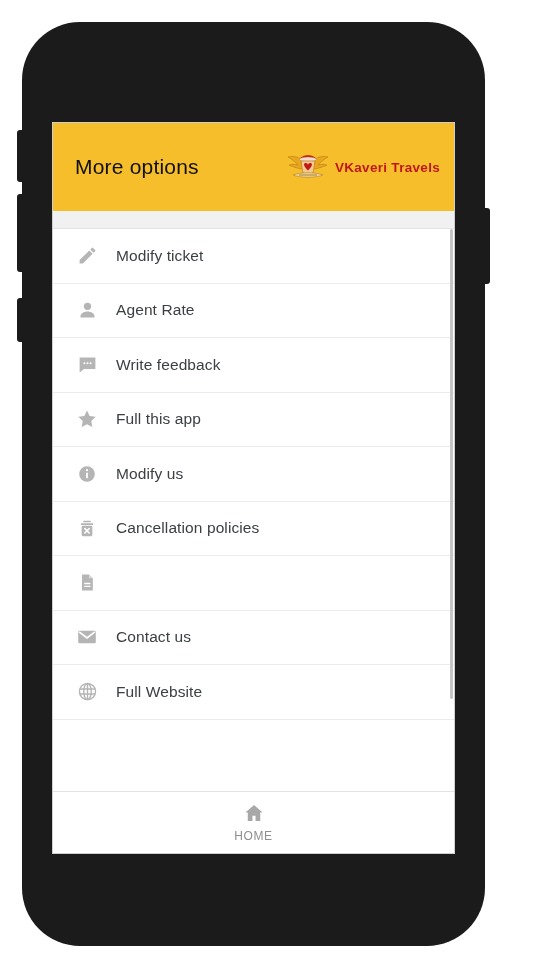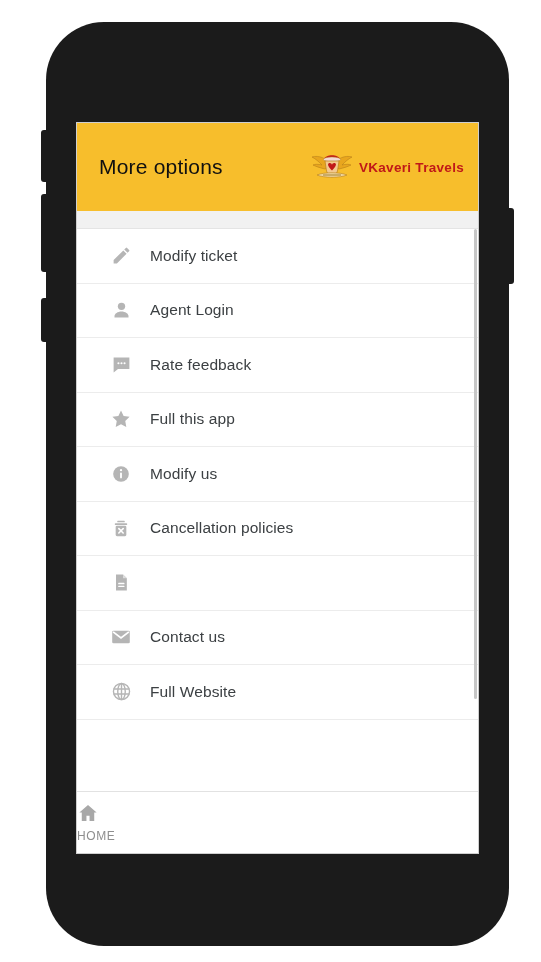--- a/index.html
+++ b/index.html
@@ -6,21 +6,21 @@
   html, body {
     width:541px; height:962px;
     background:#ffffff;
     font-family:"Liberation Sans", sans-serif;
     overflow:hidden;
   }
 
   
   #phone-frame {
     position:absolute;
-    left:46px; top:22px;
+    left:22px; top:22px;
     width:463px; height:924px;
     background:#1b1b1b;
     border-radius:58px;
   }
   
   .side-btn {
     position:absolute;
     background:#1b1b1b;
     border-radius:3px;
   }
@@ -79,21 +79,21 @@
   
   #menu-list {
     position:relative;
     background:#ffffff;
     height:532px;
   }
   .menu-row {
     height:54.5px;
     display:flex;
     align-items:center;
-    padding-left:32px;
+    padding-left:22px;
     border-bottom:1px solid #ececec;
     background:#ffffff;
     cursor:pointer;
   }
   .menu-row:last-child { border-bottom:1px solid #ececec; }
   .row-icon {
     width:24px; height:24px;
     display:flex; align-items:center; justify-content:center;
     flex:0 0 24px;
     margin-right:17px;
@@ -120,21 +120,21 @@
     width:100%;
     height:62px;
     background:#ffffff;
     border-top:1px solid #e2e2e2;
     display:flex;
   }
   .nav-item {
     flex:1;
     display:flex;
     flex-direction:column;
-    align-items:flex-start;
+    align-items:center;
     justify-content:center;
     gap:5px;
     cursor:pointer;
   }
   .nav-icon { width:22px; height:22px; display:block; }
   .nav-label {
     font-size:12px;
     letter-spacing:.6px;
     color:#8e8e8e;
   }
@@ -188,33 +188,33 @@
         <span class="row-label">Modify ticket</span>
       </div>
 
       <div class="menu-row">
         <span class="row-icon">
           <svg width="21" height="21" viewBox="0 0 24 24" fill="#b5b5b5">
             <circle cx="12" cy="7.2" r="4.2"></circle>
             <path d="M12 13c-4.4 0-8 2.5-8 5.4V20h16v-1.6c0-2.9-3.6-5.4-8-5.4z"></path>
           </svg>
         </span>
-        <span class="row-label">Agent Login</span>
+        <span class="row-label">Agent Rate</span>
       </div>
 
       <div class="menu-row">
         <span class="row-icon">
           <svg width="21" height="21" viewBox="0 0 24 24">
             <path d="M3 4h18v13H8l-5 4z" fill="#b5b5b5"></path>
             <circle cx="8.5" cy="10.5" r="1.2" fill="#ffffff"></circle>
             <circle cx="12" cy="10.5" r="1.2" fill="#ffffff"></circle>
             <circle cx="15.5" cy="10.5" r="1.2" fill="#ffffff"></circle>
           </svg>
         </span>
-        <span class="row-label">Rate feedback</span>
+        <span class="row-label">Write feedback</span>
       </div>
 
       <div class="menu-row">
         <span class="row-icon">
           <svg width="22" height="22" viewBox="0 0 24 24" fill="#b5b5b5">
             <path d="M12 2.8l2.85 5.92 6.53.9-4.74 4.55 1.14 6.48L12 17.6l-5.78 3.05 1.14-6.48L2.62 9.62l6.53-.9z"></path>
           </svg>
         </span>
         <span class="row-label">Full this app</span>
       </div>

